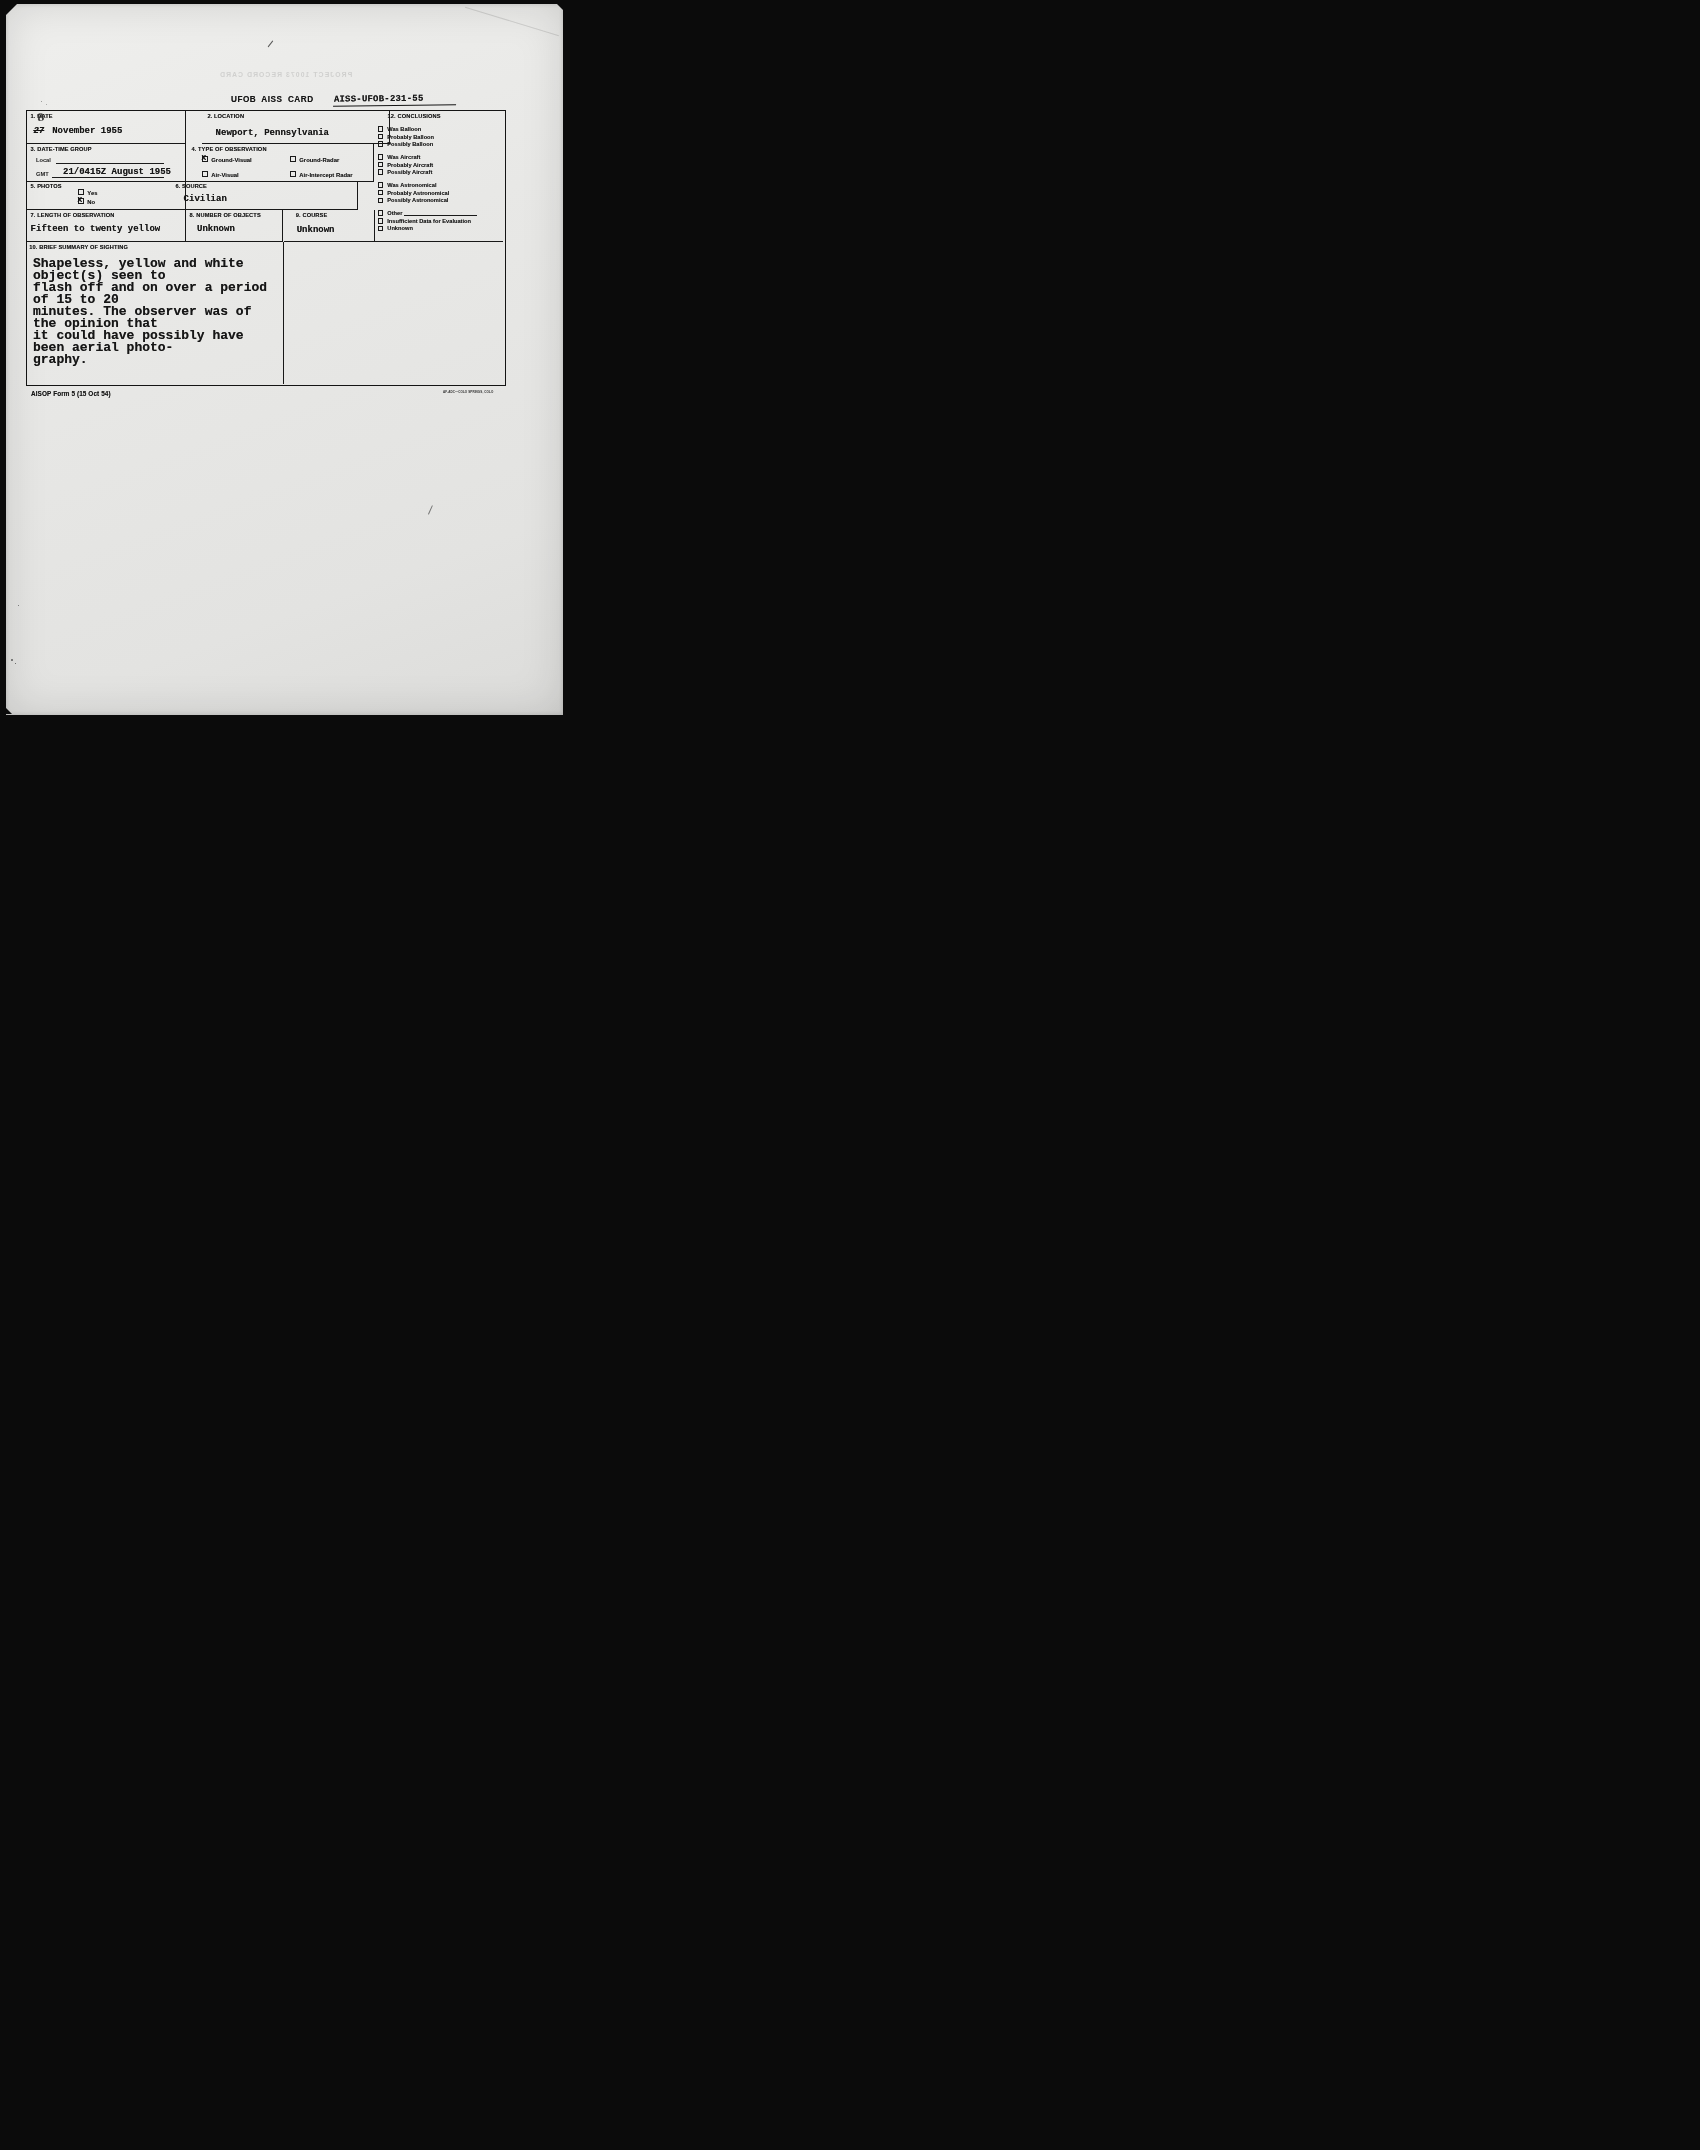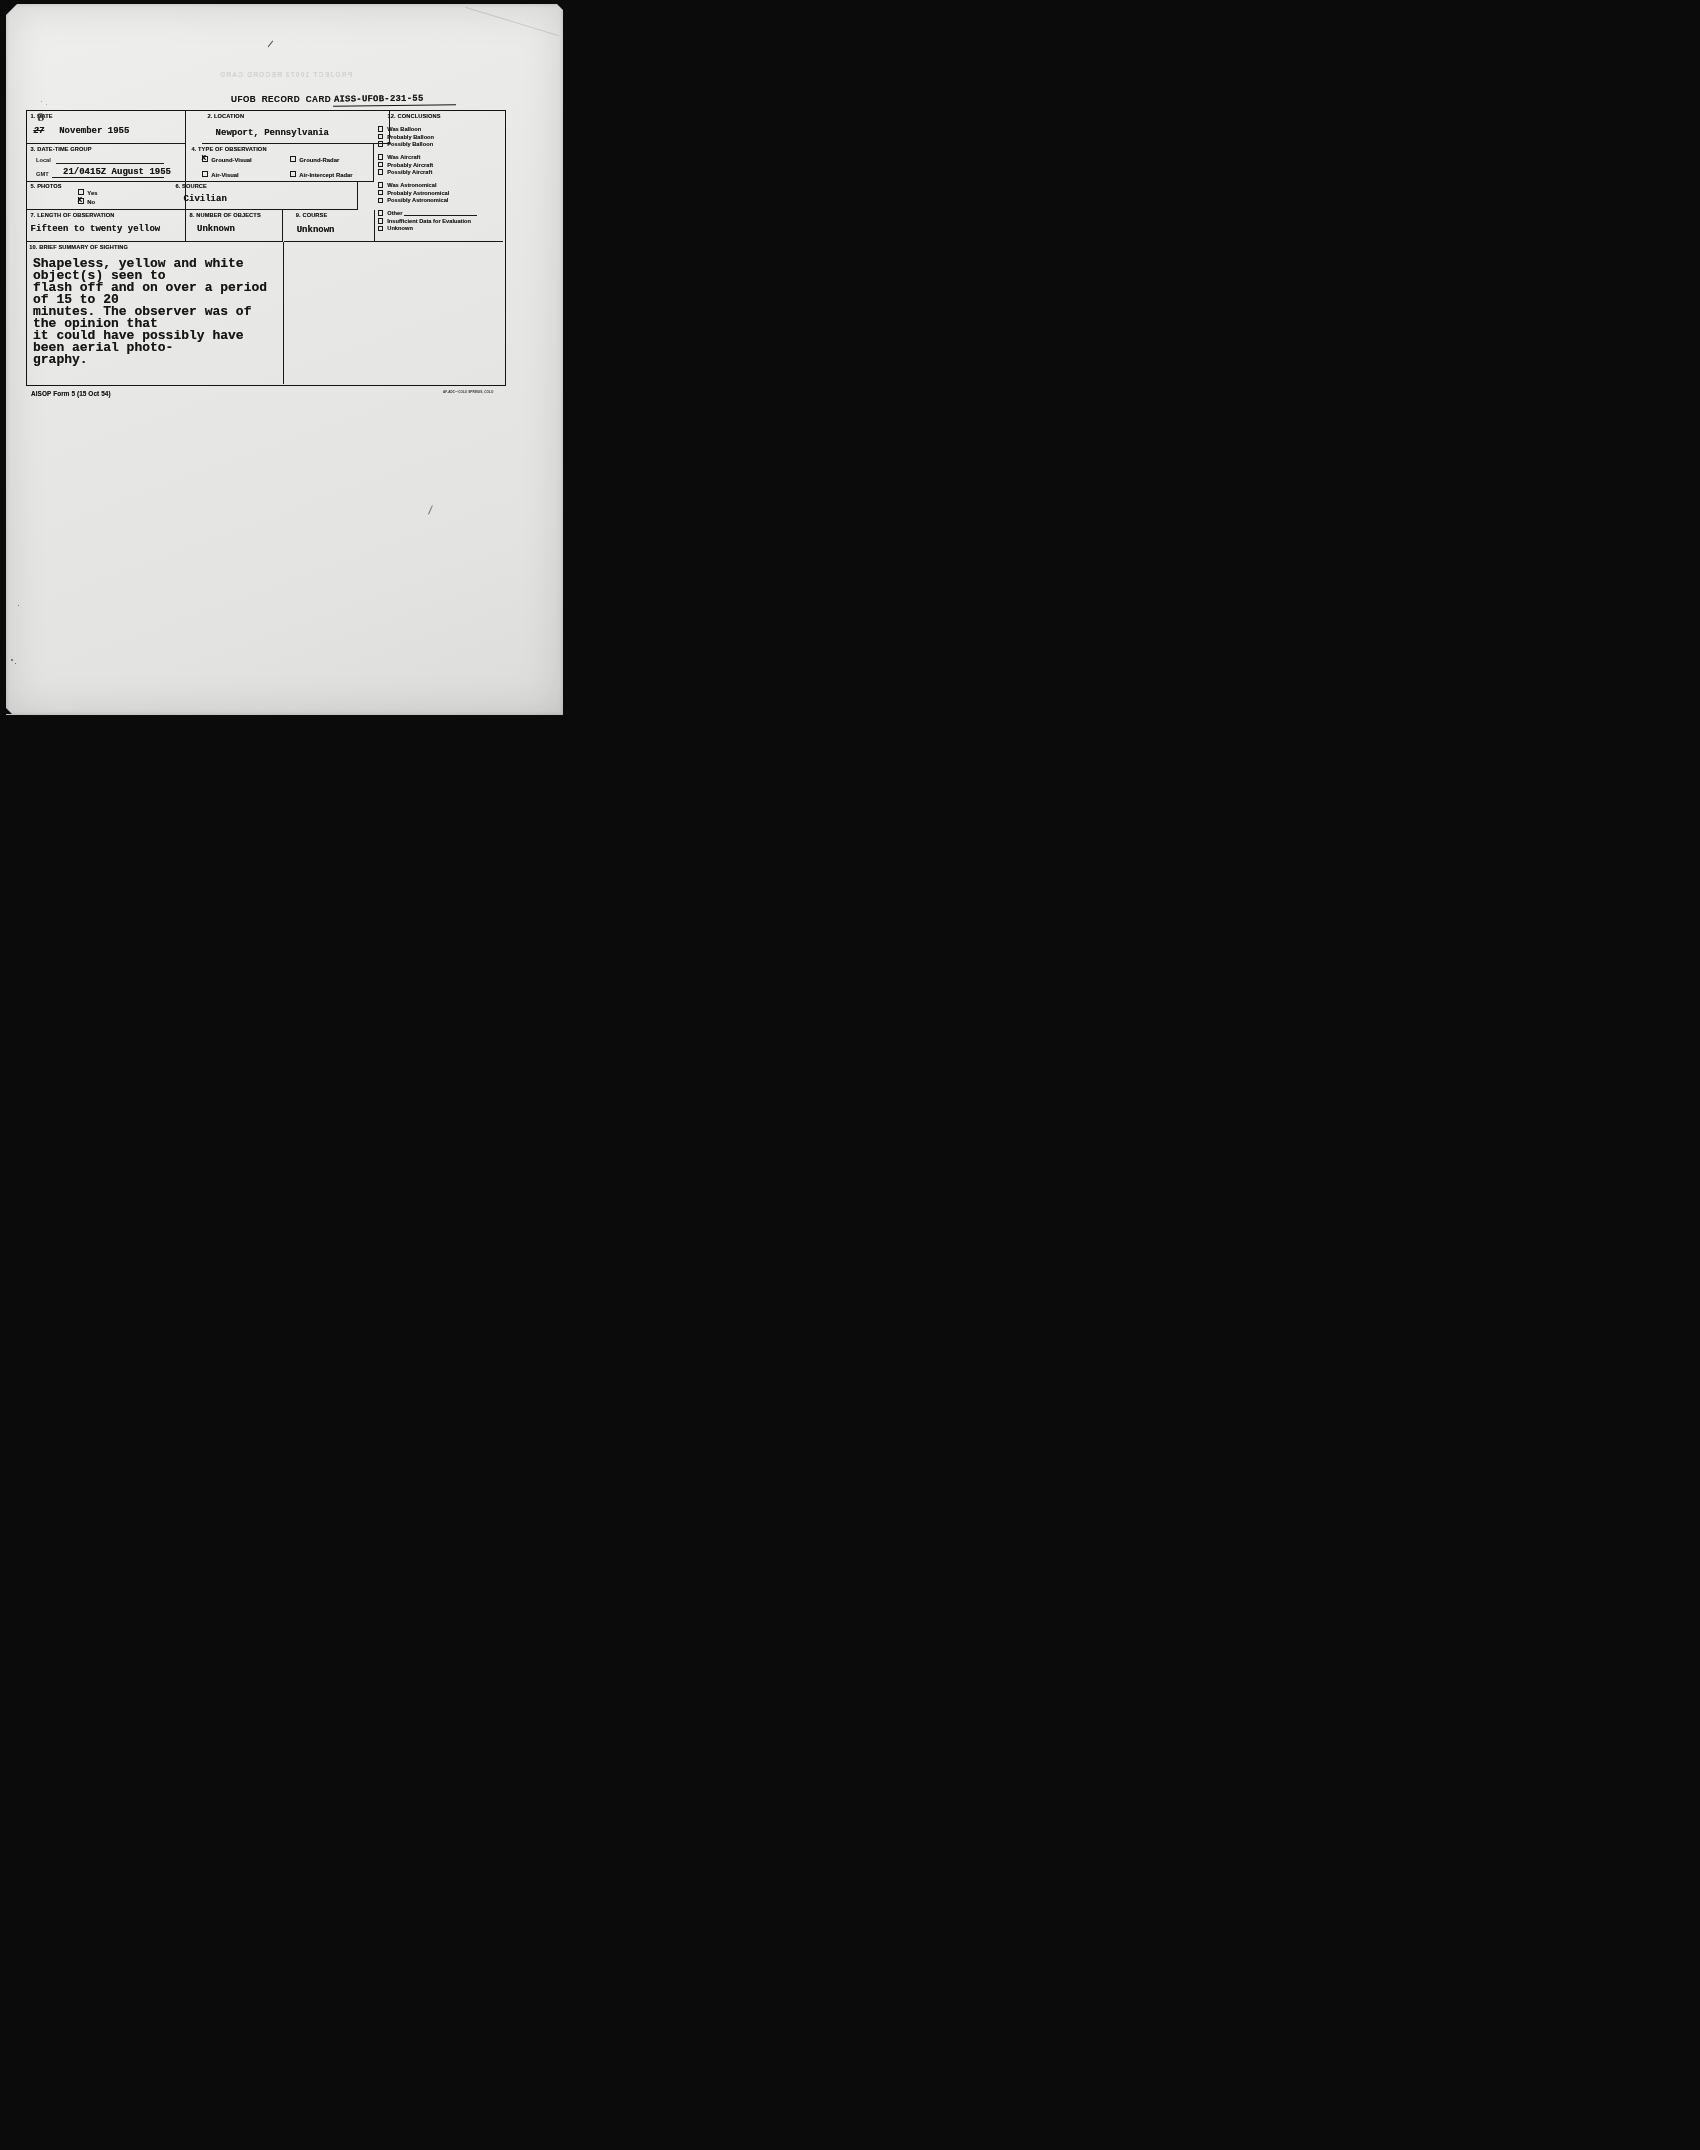--- a/index.html
+++ b/index.html
@@ -25,21 +25,21 @@
     box-sizing:border-box;z-index:2;}
   .cell{position:absolute;box-sizing:border-box;}
   .b-r{border-right:1.1px solid #181818;}
   .b-b{border-bottom:1.1px solid #181818;}
 
   .label{position:absolute;top:2.3px;left:3.6px;font:700 5.7px "Liberation Sans",sans-serif;
     letter-spacing:0.1px;color:#181818;white-space:nowrap;text-shadow:0 0 0.2px rgba(0,0,0,.45);}
   .value{position:absolute;font-size:9px;white-space:nowrap;}
   .para{position:absolute;white-space:pre-line;}
 
-  .struck{text-decoration:line-through;text-decoration-thickness:1.1px;margin-right:15px;font-style:italic;}
+  .struck{text-decoration:line-through;text-decoration-thickness:1.1px;margin-right:8px;font-style:italic;}
   .correction{position:absolute;left:10px;top:0px;font-family:"DejaVu Serif",serif;font-weight:700;
     font-size:10.4px;color:#2a2a2a;opacity:.85;transform:rotate(-10deg);}
 
   .sublabel{position:absolute;font:700 5.7px "Liberation Sans",sans-serif;color:#181818;}
   .fill-line{position:absolute;border-bottom:1.1px solid #1c1c1c;}
 
   .opt{position:absolute;font:700 5.9px "Liberation Sans",sans-serif;color:#1a1a1a;white-space:nowrap;
     text-shadow:0 0 0.2px rgba(0,0,0,.4);}
   .cb{display:inline-block;width:4.1px;height:4.1px;border:0.9px solid #1a1a1a;position:relative;
     vertical-align:-0.5px;margin-right:3.2px;background:transparent;}
@@ -74,21 +74,21 @@
   .crease{left:463px;top:21px;width:98px;height:0.7px;background:rgba(0,0,0,.12);
     transform:rotate(17deg);border-radius:0;}
 </style>
 </head>
 <body>
 
 <div class="paper"></div>
 
 <div class="bleed">PROJECT 10073 RECORD CARD</div>
 
-<div class="doc-title sans">UFOB RECORD CARD</div>
+<div class="doc-title sans">UFOB AISS CARD</div>
 <div class="case-number tw">AISS-UFOB-231-55</div>
 
 <div class="card">
 
   <div class="cell b-r b-b" style="left:0;top:0;width:159px;height:33px">
     <div class="label">1. DATE</div>
     <div class="correction">8</div>
     <div class="value tw" style="left:6.4px;top:14.5px">
       <span class="struck">27</span><span>November 1955</span>
     </div>

